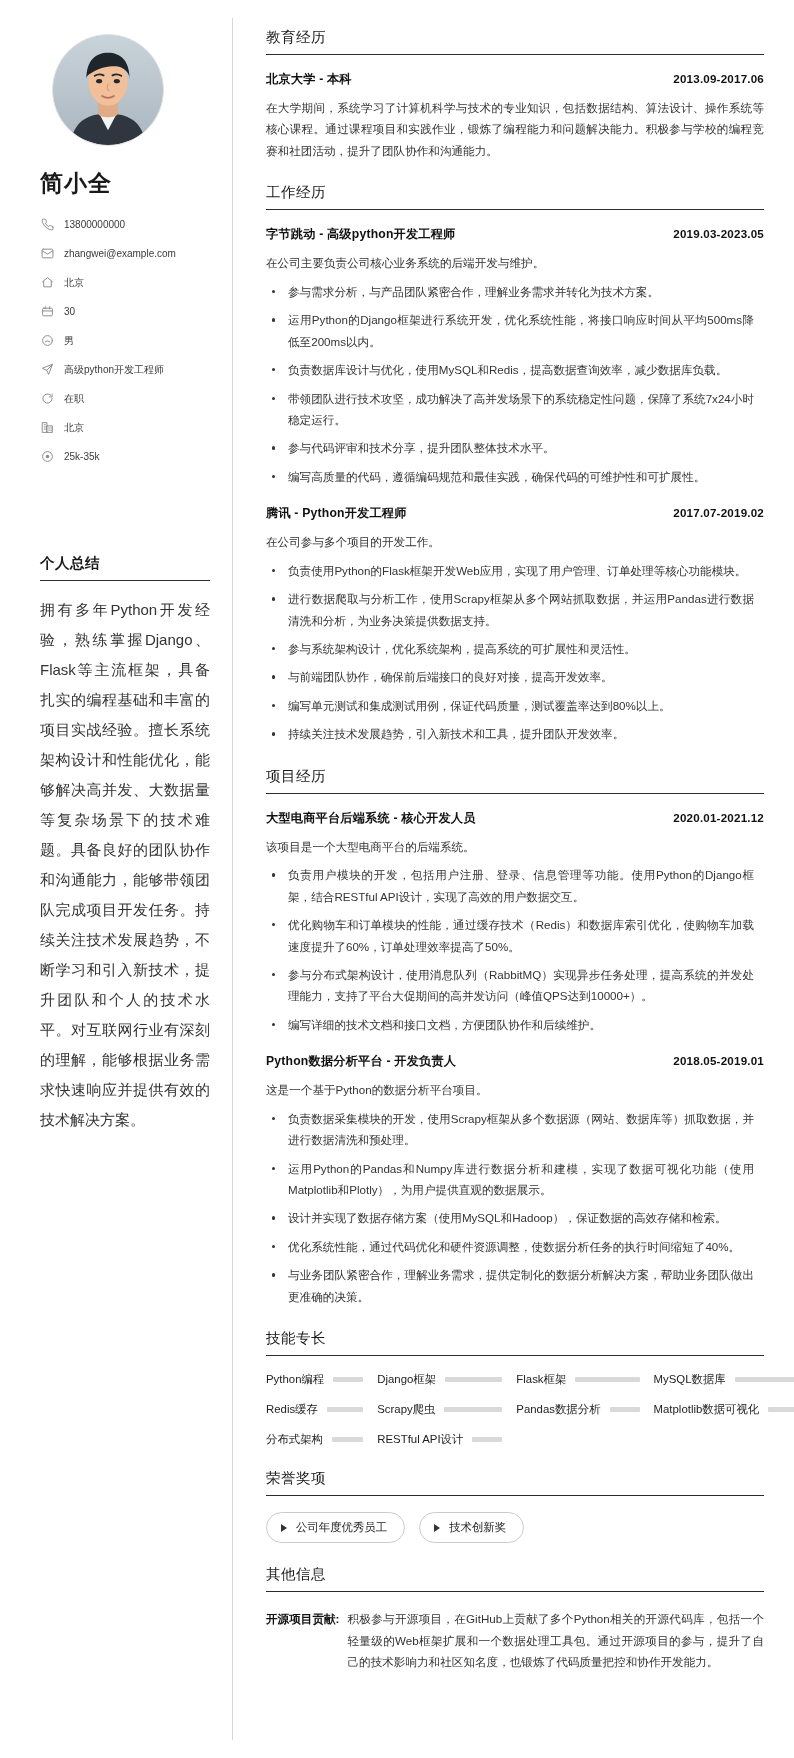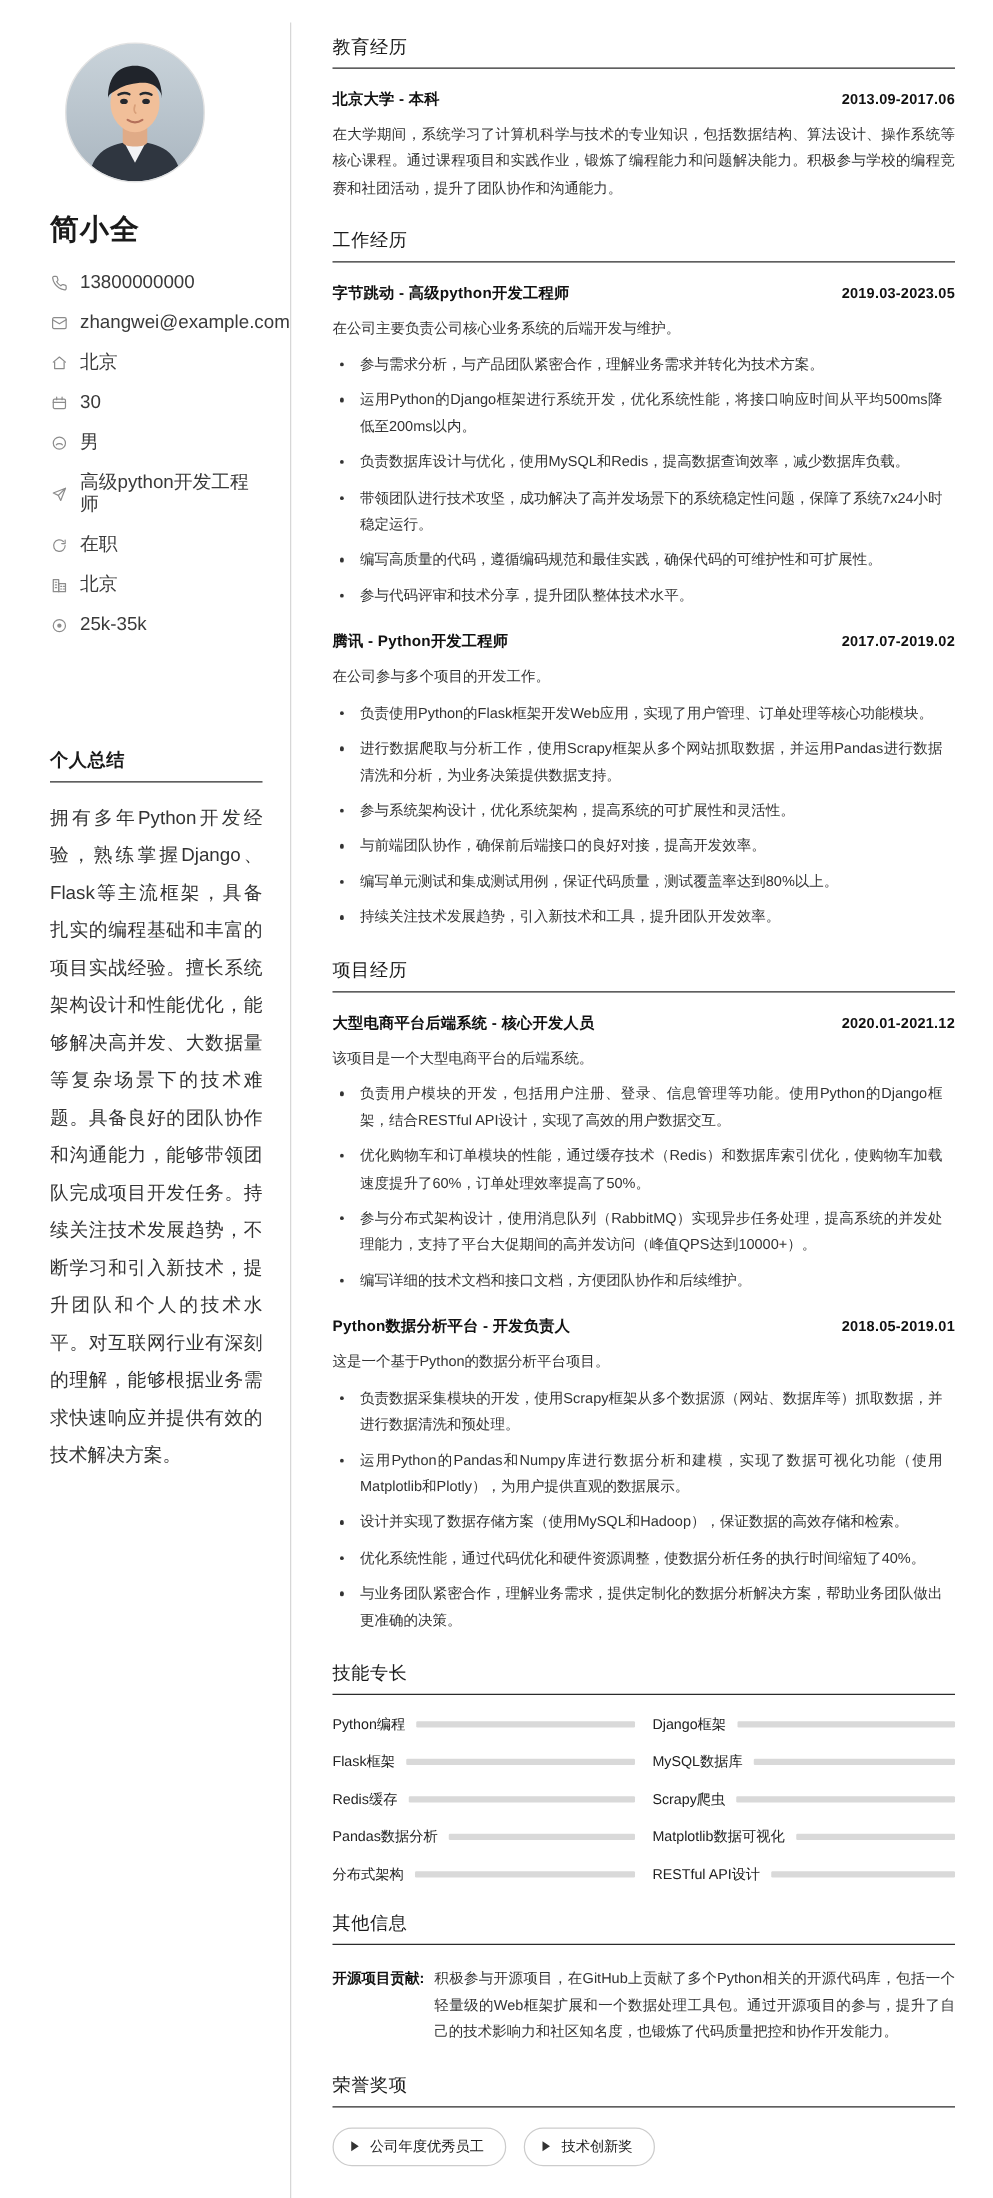--- a/index.html
+++ b/index.html
@@ -50,21 +50,21 @@
     letter-spacing: 1px;
     margin: 22px 0 18px 6px;
     color: #1a1a1a;
   }
 
   .contact-list { margin-left: 6px; }
   .contact-row {
     display: flex;
     align-items: center;
     margin-bottom: 14px;
-    font-size: 15px;
+    font-size: 10px;
     color: #3a3a3a;
   }
   .contact-ico {
     width: 15px;
     height: 15px;
     flex: 0 0 15px;
     margin-right: 9px;
     color: #8c8c8c;
     display: flex;
     align-items: center;
@@ -152,21 +152,21 @@
     top: 9px;
     width: 3.4px;
     height: 3.4px;
     border-radius: 50%;
     background: #333333;
   }
 
   
   .skills-grid {
     display: grid;
-    grid-template-columns: 1fr 1fr;
+    grid-template-columns: 1fr 1fr 1fr 1fr;
     column-gap: 14px;
     row-gap: 15px;
     margin-top: 0;
   }
   .skill {
     display: flex;
     align-items: center;
     gap: 9px;
   }
   .skill-name {
@@ -393,22 +393,22 @@
         <div class="entry-head">
           <span class="entry-title">字节跳动 - 高级python开发工程师</span>
           <span class="entry-date">2019.03-2023.05</span>
         </div>
         <p class="entry-desc">在公司主要负责公司核心业务系统的后端开发与维护。</p>
         <ul class="bullets">
           <li>参与需求分析，与产品团队紧密合作，理解业务需求并转化为技术方案。</li>
           <li>运用Python的Django框架进行系统开发，优化系统性能，将接口响应时间从平均500ms降低至200ms以内。</li>
           <li>负责数据库设计与优化，使用MySQL和Redis，提高数据查询效率，减少数据库负载。</li>
           <li>带领团队进行技术攻坚，成功解决了高并发场景下的系统稳定性问题，保障了系统7x24小时稳定运行。</li>
+          <li>参与代码评审和技术分享，提升团队整体技术水平。</li>
           <li>编写高质量的代码，遵循编码规范和最佳实践，确保代码的可维护性和可扩展性。</li>
-          <li>参与代码评审和技术分享，提升团队整体技术水平。</li>
         </ul>
       </div>
 
       <div class="entry">
         <div class="entry-head">
           <span class="entry-title">腾讯 - Python开发工程师</span>
           <span class="entry-date">2017.07-2019.02</span>
         </div>
         <p class="entry-desc">在公司参与多个项目的开发工作。</p>
         <ul class="bullets">
@@ -501,35 +501,35 @@
         </div>
         <div class="skill">
           <span class="skill-name">RESTful API设计</span>
           <span class="skill-bar"><span class="skill-fill" style="width: 85%;"></span></span>
         </div>
 
       </div>
     </section>
 
     <section class="sect">
-      <div class="sect-title">其他信息</div>
-      <div class="other-item">
-        <span class="other-label">开源项目贡献:</span>
-        <span class="other-text">积极参与开源项目，在GitHub上贡献了多个Python相关的开源代码库，包括一个轻量级的Web框架扩展和一个数据处理工具包。通过开源项目的参与，提升了自己的技术影响力和社区知名度，也锻炼了代码质量把控和协作开发能力。</span>
-      </div>
-    </section>
-
-    <section class="sect">
       <div class="sect-title">荣誉奖项</div>
       <div class="awards-row">
         <span class="award-chip">
           <span class="tri"></span>
           <span>公司年度优秀员工</span>
         </span>
         <span class="award-chip">
           <span class="tri"></span>
           <span>技术创新奖</span>
         </span>
       </div>
     </section>
 
+    <section class="sect">
+      <div class="sect-title">其他信息</div>
+      <div class="other-item">
+        <span class="other-label">开源项目贡献:</span>
+        <span class="other-text">积极参与开源项目，在GitHub上贡献了多个Python相关的开源代码库，包括一个轻量级的Web框架扩展和一个数据处理工具包。通过开源项目的参与，提升了自己的技术影响力和社区知名度，也锻炼了代码质量把控和协作开发能力。</span>
+      </div>
+    </section>
+
   </main>
 </div>
 
 </body></html>

